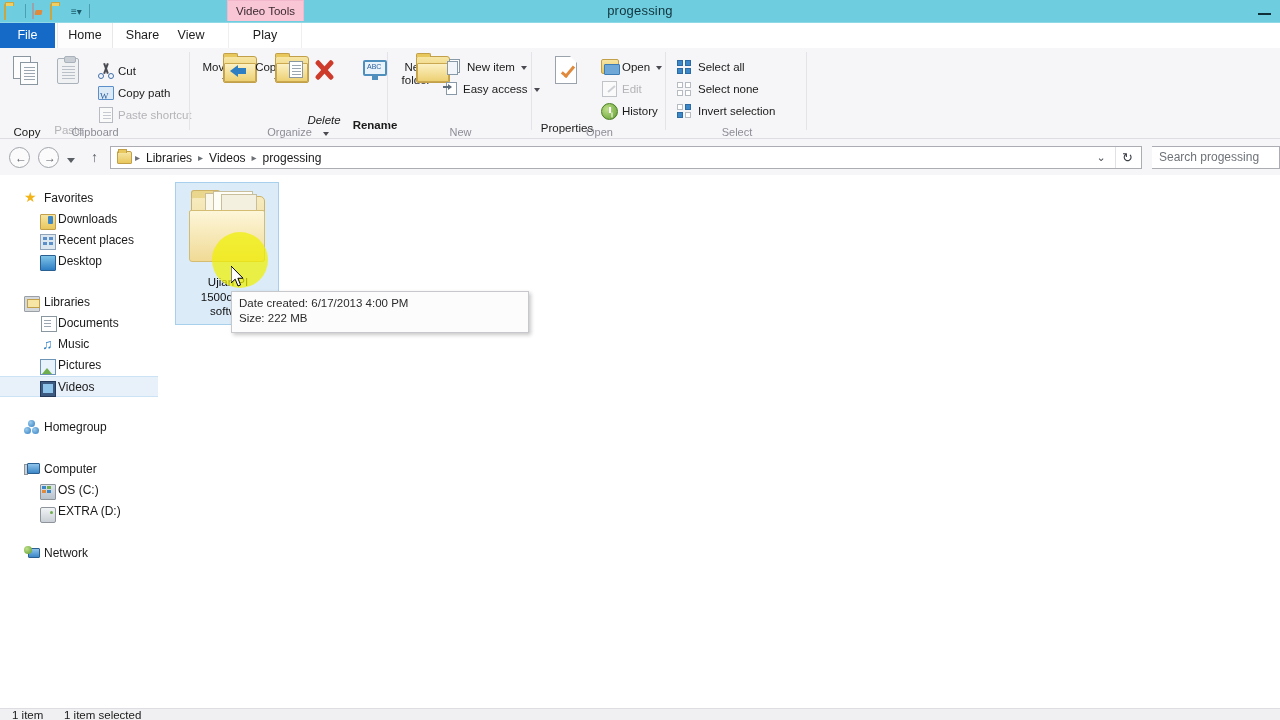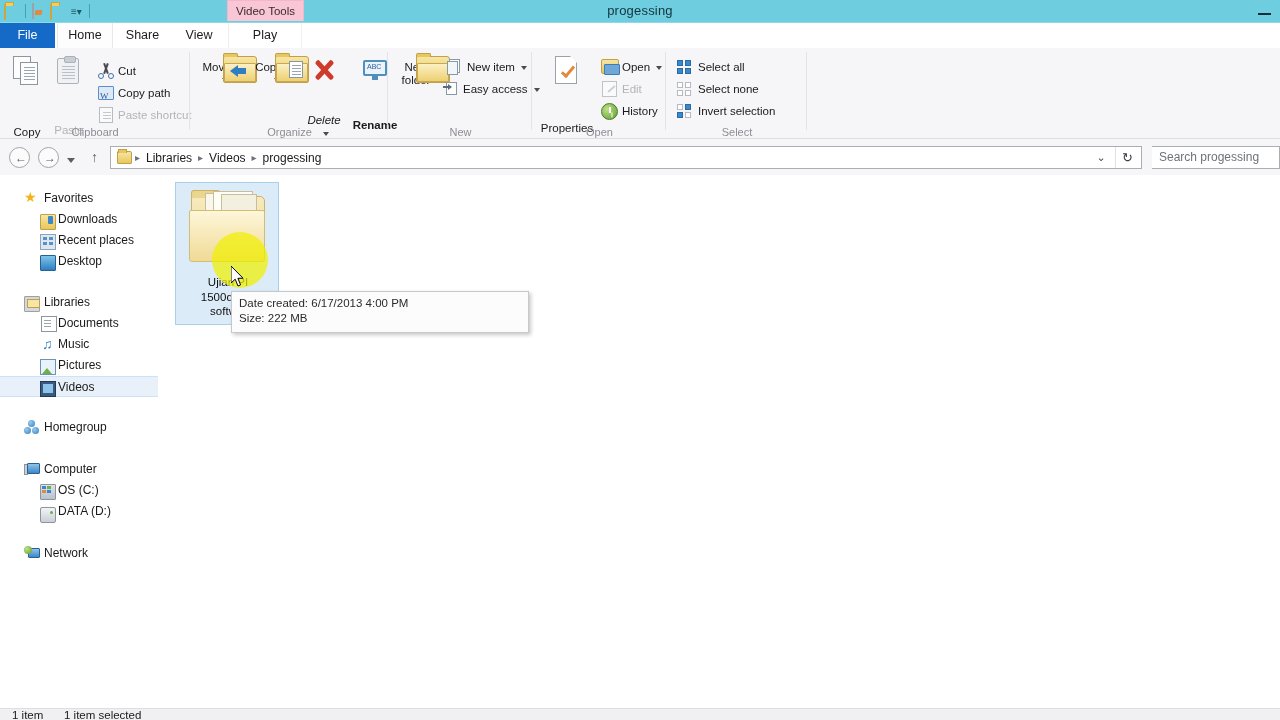--- a/index.html
+++ b/index.html
@@ -48,21 +48,21 @@
     position: absolute; top: 23px; left: 0; width: 1052px; height: 25px;
     background: #ffffff;
   }
   .tab {
     position: absolute; top: 0; height: 25px; line-height: 25px;
     text-align: center; font-size: 12.5px; color: #1c1c1c; cursor: default;
   }
   .tab-file { left: 0; width: 55px; background: #1569C7; color: #ffffff; }
   .tab-home { left: 57px; width: 56px; background: #fdfdfd; border-left: 1px solid #e8e8e8; border-right: 1px solid #e8e8e8; }
   .tab-share { left: 114px; width: 57px; }
-  .tab-view { left: 172px; width: 54px; }
+  .tab-view { left: 164px; width: 54px; }
   .tab-play { left: 228px; width: 74px; border-left: 1px solid #efefef; border-right: 1px solid #efefef; }
 
   
   .ribbon {
     position: absolute; top: 48px; left: 0; width: 1280px; height: 91px;
     background: #F6F6F8;
     border-bottom: 1px solid #DEDEE2;
   }
   .rgroup { position: absolute; top: 0; height: 91px; }
   .rgroup .glabel {
@@ -573,21 +573,21 @@
             <span class="m"></span>
           </span>
         <span class="ntxt" style="left:44px;">Computer</span>
       </div>
       <div class="navitem">
         <span class="nico ic-os" style="left:40px;"></span>
         <span class="ntxt" style="left:58px;">OS (C:)</span>
       </div>
       <div class="navitem">
         <span class="nico ic-data" style="left:40px;"></span>
-        <span class="ntxt" style="left:58px;">DATA (D:)</span>
+        <span class="ntxt" style="left:58px;">EXTRA (D:)</span>
       </div>
 
       <div style="height:21px;"></div>
 
       <div class="navitem">
         <span class="nico ic-network" style="left:24px;">
             <span class="m2"></span>
             <span class="g2"></span>
           </span>
         <span class="ntxt" style="left:44px;">Network</span>

